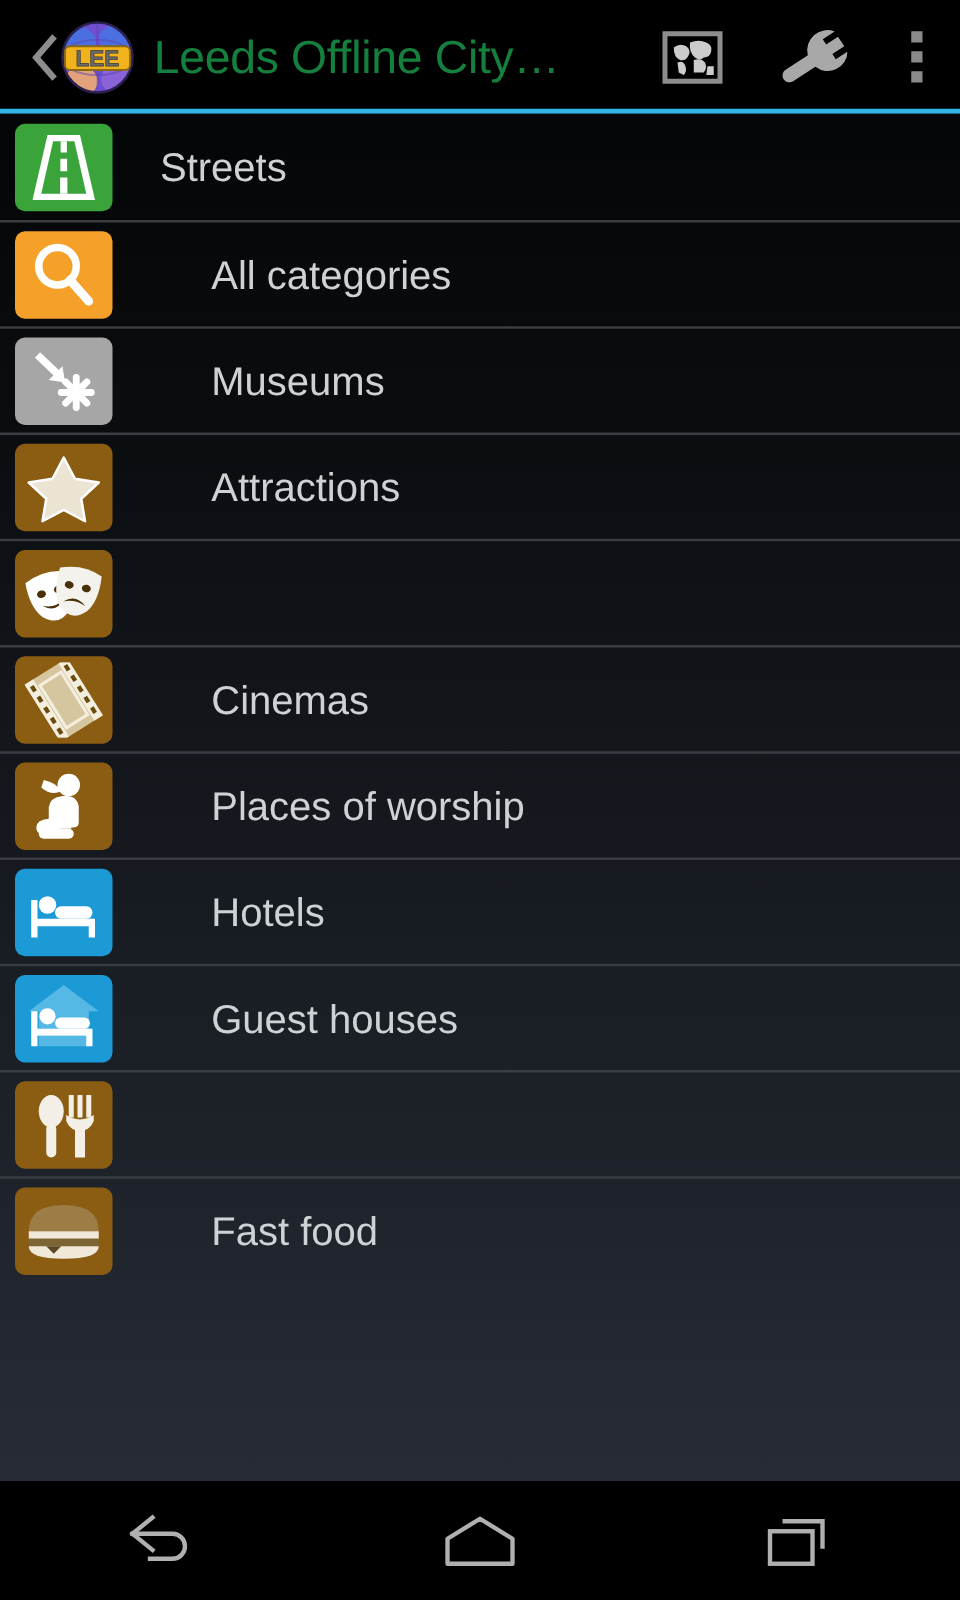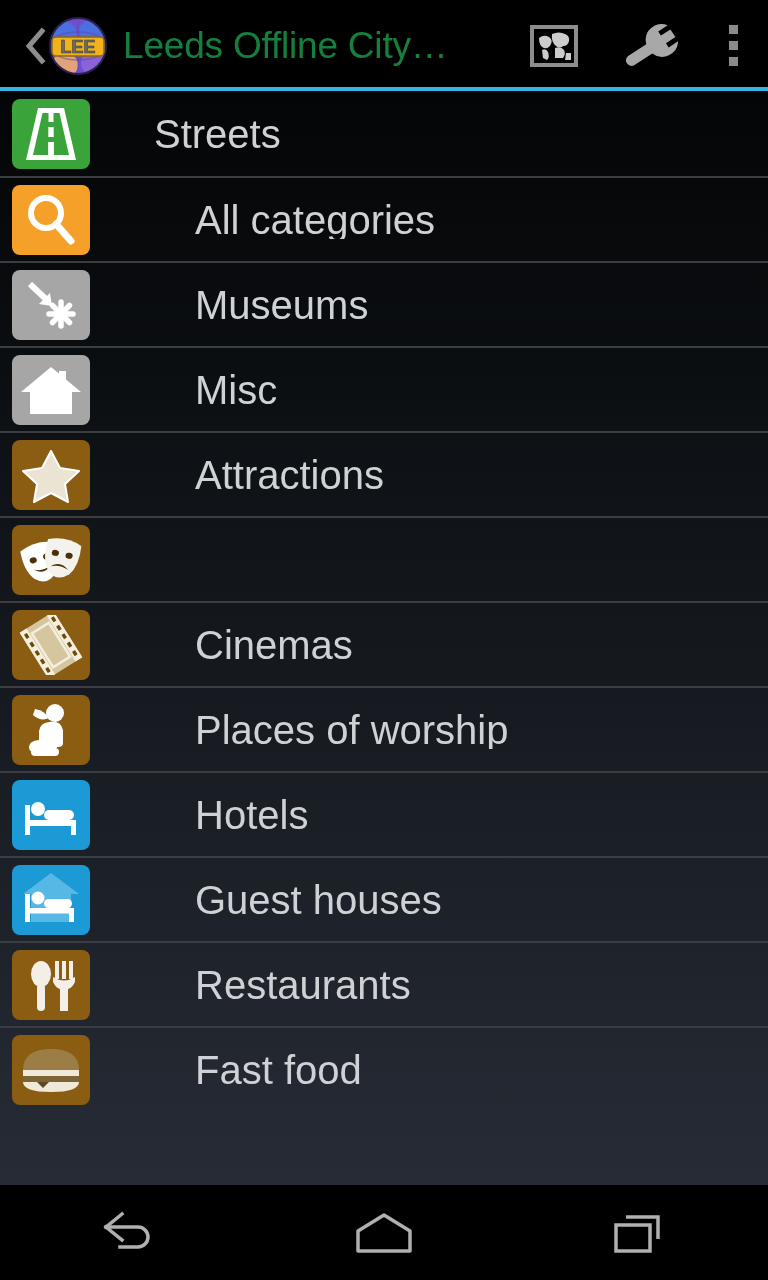--- a/index.html
+++ b/index.html
@@ -117,23 +117,23 @@
     border-radius: 8px;
     display: flex;
     align-items: center;
     justify-content: center;
     overflow: hidden;
     position: relative;
   }
   .row-tile svg { display: block; }
   .row-label {
     flex: 1 1 auto;
-    padding-left: 64px;
+    padding-left: 38px;
     color: #cfd2d4;
-    font-size: 40px;
+    font-size: 32px;
     line-height: 38px;
     white-space: nowrap;
     overflow: hidden;
   }
 
   
   #nav-bar {
     position: absolute;
     left: 0;
     bottom: 0;
@@ -256,29 +256,20 @@
             <line x1="42" y1="27" x2="42" y2="51"></line>
             <line x1="30" y1="39" x2="54" y2="39"></line>
             <line x1="33.5" y1="30.5" x2="50.5" y2="47.5"></line>
             <line x1="50.5" y1="30.5" x2="33.5" y2="47.5"></line>
           </g>
         </svg>
       </div>
       <div class="row-label">Museums</div>
     </div>
 
-    <div class="row">
-      <div class="row-tile" style="background:#a6a6a6">
-        <svg width="64" height="60" viewBox="0 0 64 60" aria-hidden="true">
-          <path d="M32 7 L62 32 L53 32 L53 54 L11 54 L11 32 L2 32 Z" fill="#ffffff"></path>
-          <rect x="40" y="11" width="7" height="12" fill="#ffffff"></rect>
-        </svg>
-      </div>
-      <div class="row-label">Misc</div>
-    </div>
 
     <div class="row">
       <div class="row-tile" style="background:#8a5d12">
         <svg width="64" height="60" viewBox="0 0 64 60" aria-hidden="true">
           <polygon points="32,6 41,23 60,26 46,39 49,57 32,48 15,57 18,39 4,26 23,23" fill="#ece4d2" stroke="#ffffff" stroke-width="2" stroke-linejoin="round"></polygon>
         </svg>
       </div>
       <div class="row-label">Attractions</div>
     </div>
 
@@ -378,21 +369,20 @@
           <rect x="18" y="29" width="8" height="27" rx="4" fill="#f3efe6"></rect>
 
           <g fill="#f3efe6">
             <rect x="36" y="6" width="4" height="18"></rect>
             <rect x="43" y="6" width="4" height="18"></rect>
             <rect x="50" y="6" width="4" height="18"></rect>
             <path d="M34 22 q11 7 22 0 l0 5 q-3 6 -7 7 l0 22 l-8 0 l0 -22 q-4 -1 -7 -7z"></path>
           </g>
         </svg>
       </div>
-      <div class="row-label">Restaurants</div>
     </div>
 
     <div class="row">
       <div class="row-tile" style="background:#8a5d12">
         <svg width="64" height="60" viewBox="0 0 64 60" aria-hidden="true">
           <path d="M4 30 q0 -21 28 -21 q28 0 28 21 z" fill="#9b7d45"></path>
           <rect x="4" y="30" width="56" height="6" fill="#f0e8d8"></rect>
           <rect x="4" y="36" width="56" height="6" fill="#7d6434"></rect>
           <path d="M4 42 q0 10 28 10 q28 0 28 -10 z" fill="#f0e8d8"></path>
           <path d="M18 42 l6 6 l6 -6z" fill="#5c4722"></path>

